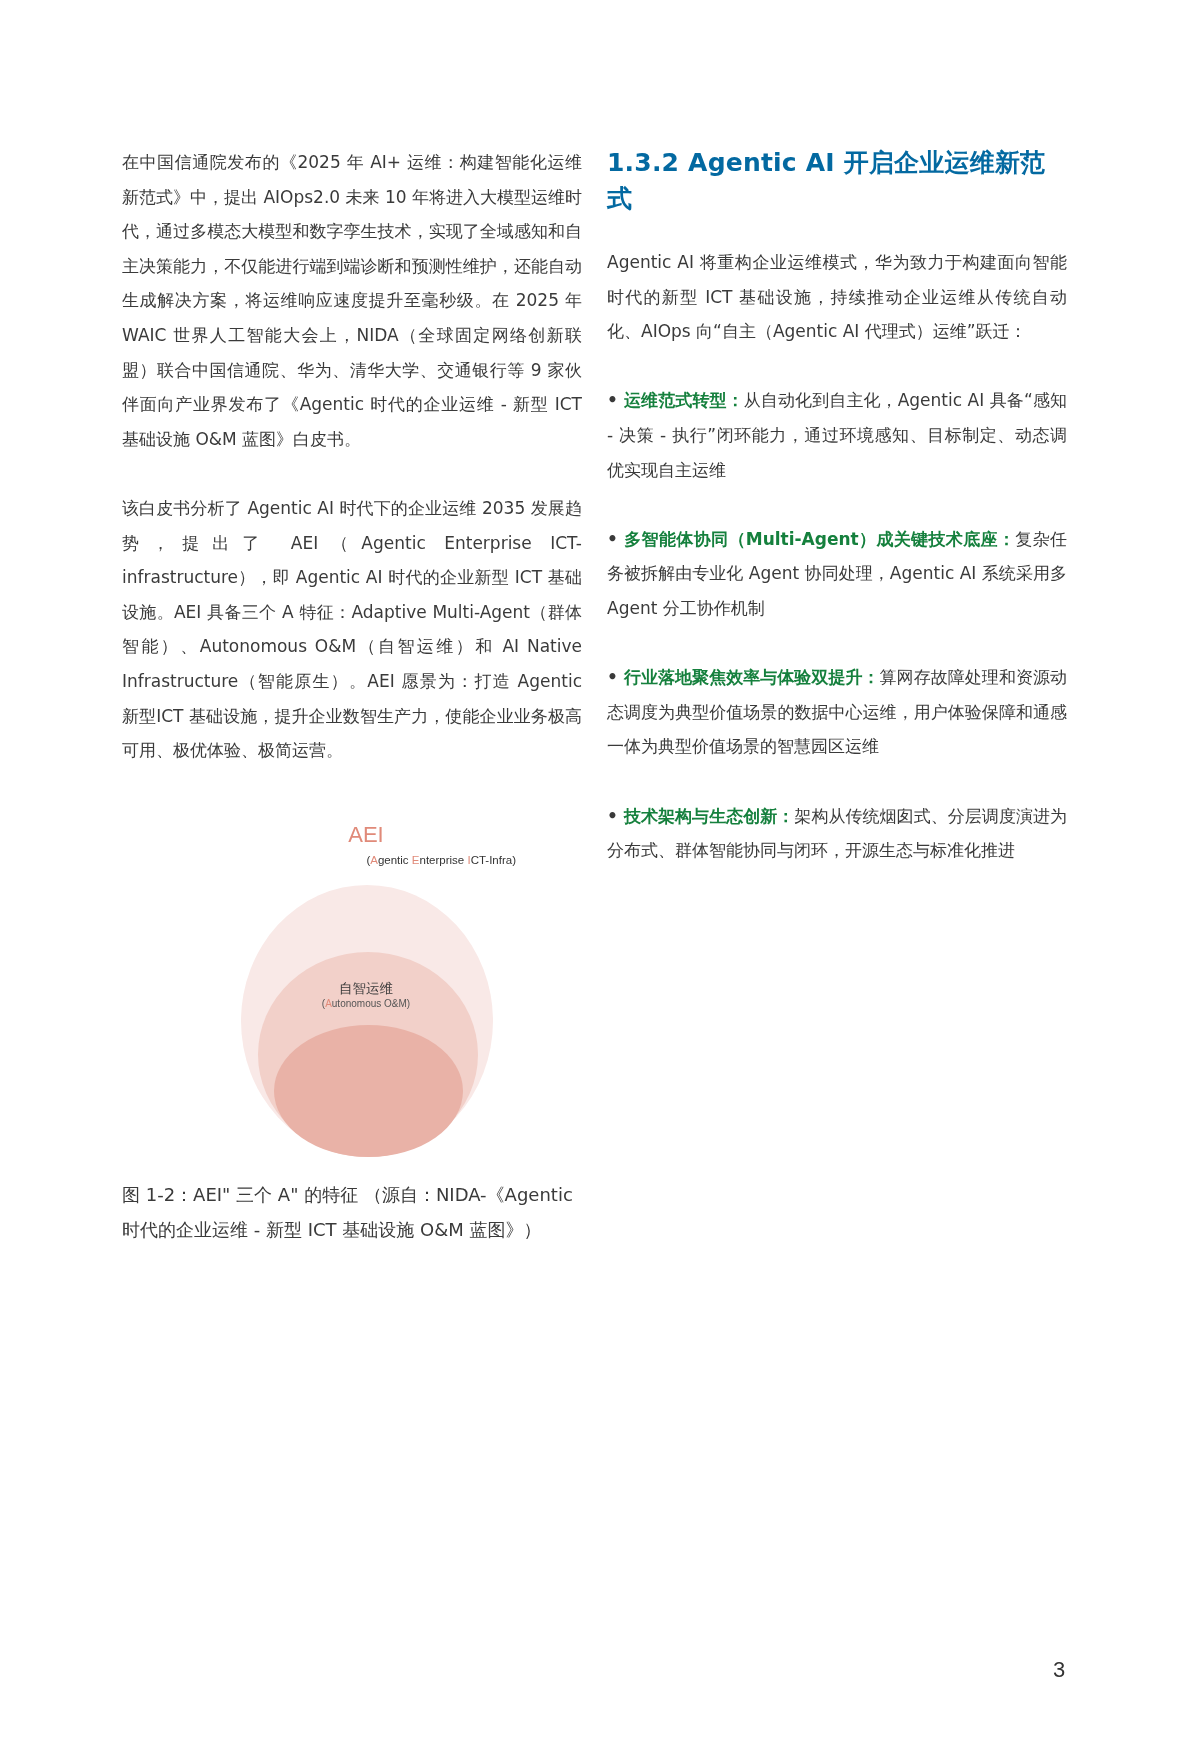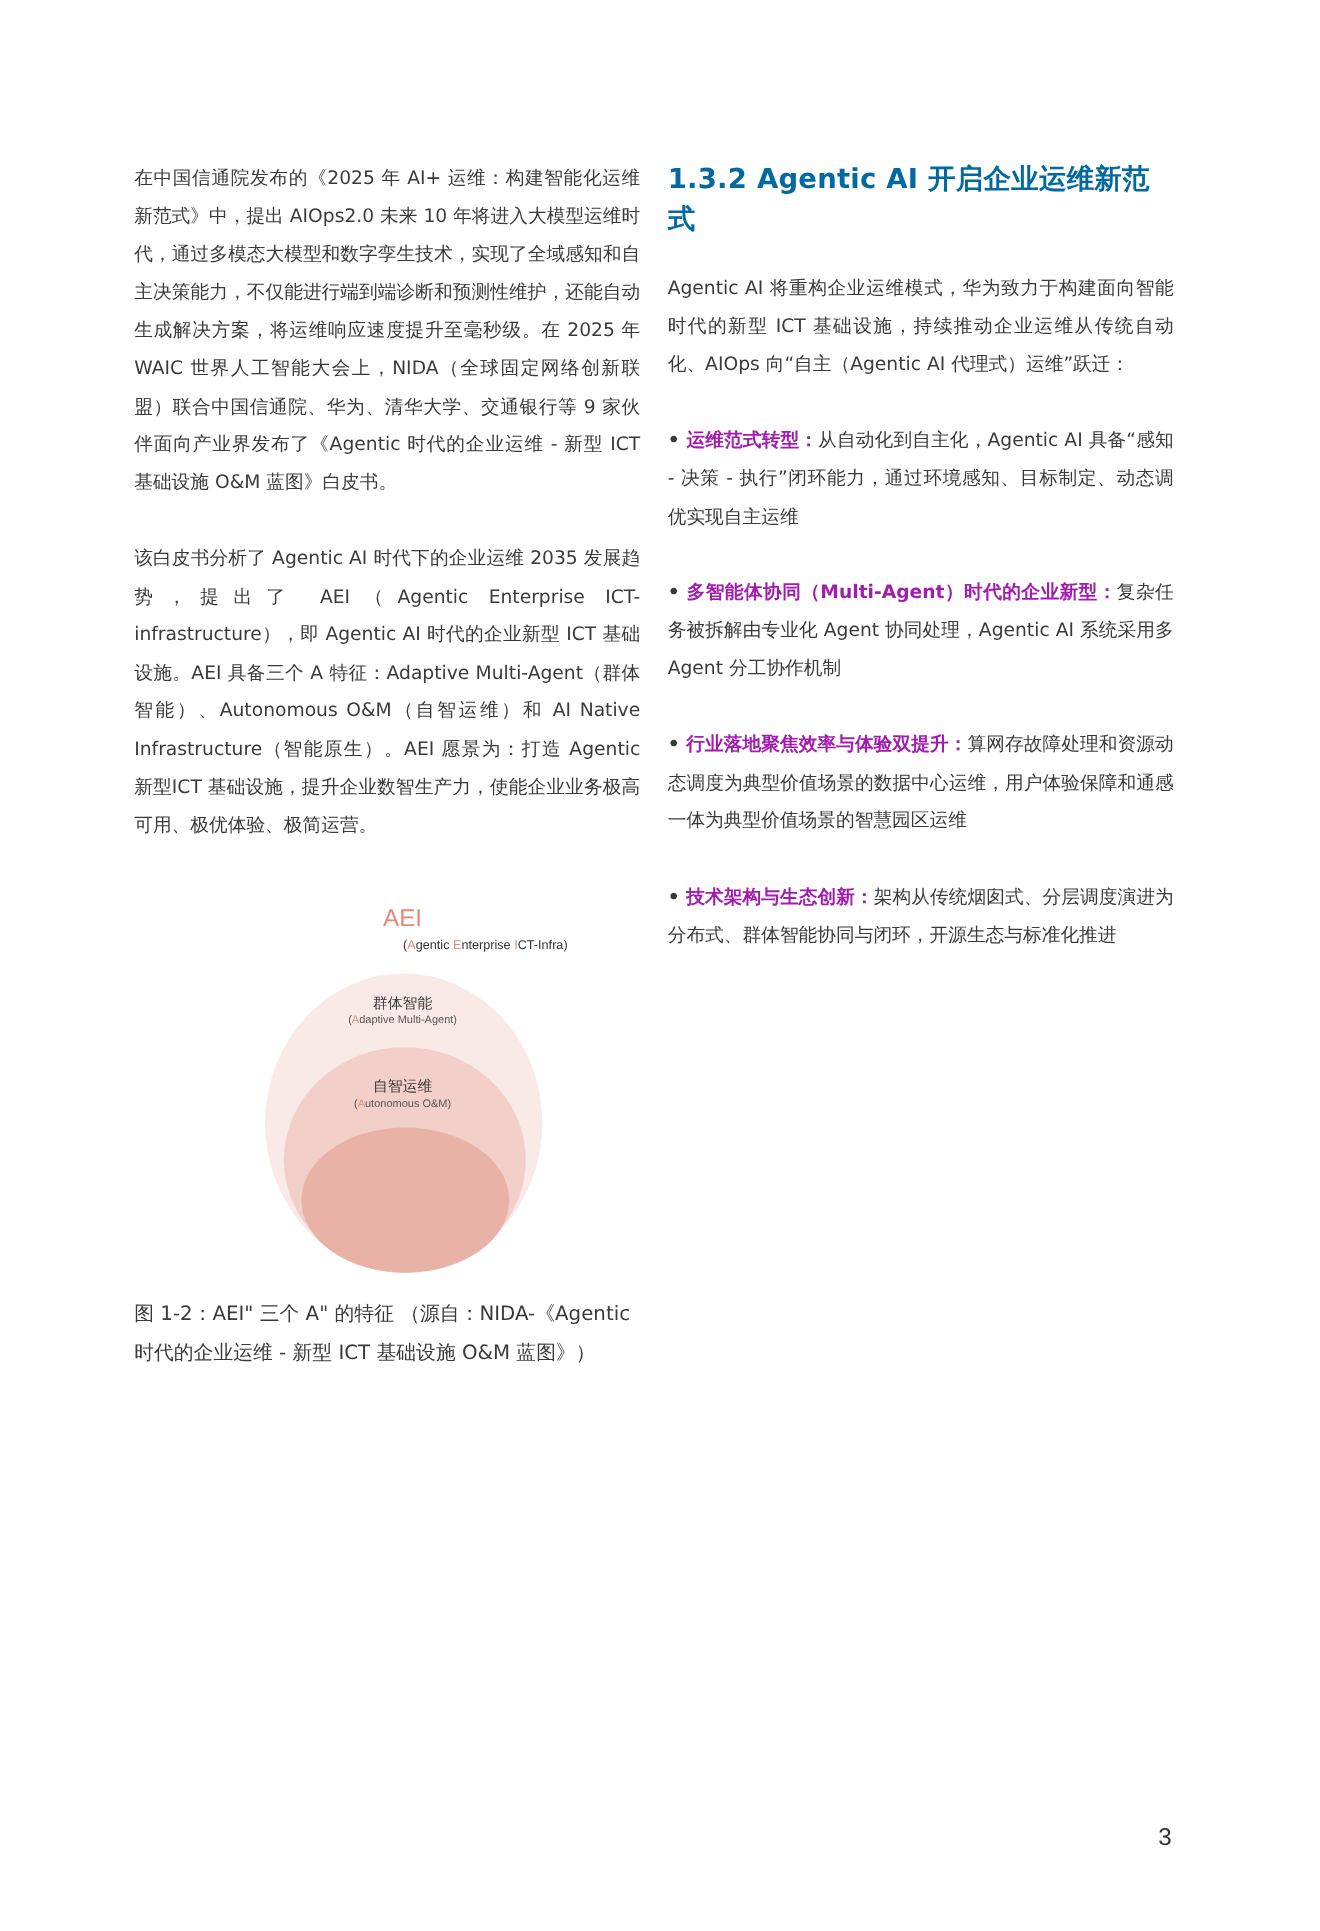--- a/index.html
+++ b/index.html
@@ -5,21 +5,21 @@
   html, body { margin: 0; padding: 0; background: #ffffff; }
   body { width: 1200px; height: 1755px; position: relative; overflow: hidden;
          font-family: "DejaVu Sans", "Liberation Sans", sans-serif; color: #3a3a3a; }
   .col { position: absolute; width: 460px; }
   .col-left { left: 122px; top: 145px; }
   .col-right { left: 607px; top: 145px; }
   p, .para { margin: 0; font-size: 17px; line-height: 34.6px; text-align: justify; }
   .gap { height: 34.6px; }
   h2.section-title { margin: 0; font-size: 25px; line-height: 36px; font-weight: bold; color: #0369a1; letter-spacing: 0.2px; }
   .after-title { height: 28px; }
-  .bullet b { font-weight: bold; color: #a21caf; }
+  .bullet b { font-weight: bold; color: #15803d; }
   .bullet .dot { font-weight: bold; margin-right: 6px; }
 
   .diagram { position: absolute; left: 216px; top: 820px; width: 300px; height: 345px; }
   .aei-title { position: absolute; left: 0; width: 300px; top: 2px; text-align: center;
                font-size: 22px; color: #e08a79; font-family: "Liberation Sans", sans-serif; }
   .aei-sub { position: absolute; left: 0; width: 300px; top: 34px; text-align: right;
              font-size: 11.5px; color: #333; font-family: "Liberation Sans", sans-serif; }
   .hl { color: #e08a79; }
   .ellipse { position: absolute; border-radius: 50%; }
   .e-outer { left: 25px; top: 65px; width: 252px; height: 272px; background: #f9e9e7; }
@@ -42,42 +42,38 @@
 </div>
 
 <div class="diagram">
   <div class="aei-title">AEI</div>
   <div class="aei-sub"><span>(</span><span class="hl">A</span><span>gentic </span><span class="hl">E</span><span>nterprise </span><span class="hl">I</span><span>CT-Infra)</span></div>
 
   <div class="ellipse e-outer"></div>
   <div class="ellipse e-mid"></div>
   <div class="ellipse e-inner"></div>
 
-  <div class="ring-label" style="top:83px;">
-    <div class="ring-cn">群体智能</div>
-    <div class="ring-en"><span>(</span><span class="hl">A</span><span>daptive Multi-Agent)</span></div>
-  </div>
   <div class="ring-label" style="top:159px;">
     <div class="ring-cn">自智运维</div>
     <div class="ring-en"><span>(</span><span class="hl">A</span><span>utonomous O&amp;M)</span></div>
   </div>
 </div>
 
 <div class="caption">图 1-2：AEI" 三个 A" 的特征 （源自：NIDA-《Agentic 时代的企业运维 - 新型 ICT 基础设施 O&amp;M 蓝图》）</div>
 
 <div class="col col-right">
   <h2 class="section-title">1.3.2 Agentic AI 开启企业运维新范式</h2>
   <div class="after-title"></div>
   <p>Agentic AI 将重构企业运维模式，华为致力于构建面向智能时代的新型 ICT 基础设施，持续推动企业运维从传统自动化、AIOps 向“自主（Agentic AI 代理式）运维”跃迁：</p>
   <div class="gap"></div>
 
   <p class="bullet"><span class="dot">•</span><b>运维范式转型：</b><span>从自动化到自主化，Agentic AI 具备“感知 - 决策 - 执行”闭环能力，通过环境感知、目标制定、动态调优实现自主运维</span></p>
   <div class="gap"></div>
 
-  <p class="bullet"><span class="dot">•</span><b>多智能体协同（Multi-Agent）时代的企业新型：</b><span>复杂任务被拆解由专业化 Agent 协同处理，Agentic AI 系统采用多 Agent 分工协作机制</span></p>
+  <p class="bullet"><span class="dot">•</span><b>多智能体协同（Multi-Agent）成关键技术底座：</b><span>复杂任务被拆解由专业化 Agent 协同处理，Agentic AI 系统采用多 Agent 分工协作机制</span></p>
   <div class="gap"></div>
 
   <p class="bullet"><span class="dot">•</span><b>行业落地聚焦效率与体验双提升：</b><span>算网存故障处理和资源动态调度为典型价值场景的数据中心运维，用户体验保障和通感一体为典型价值场景的智慧园区运维</span></p>
   <div class="gap"></div>
 
   <p class="bullet"><span class="dot">•</span><b>技术架构与生态创新：</b><span>架构从传统烟囱式、分层调度演进为分布式、群体智能协同与闭环，开源生态与标准化推进</span></p>
   <div class="gap"></div>
 
 </div>
 

